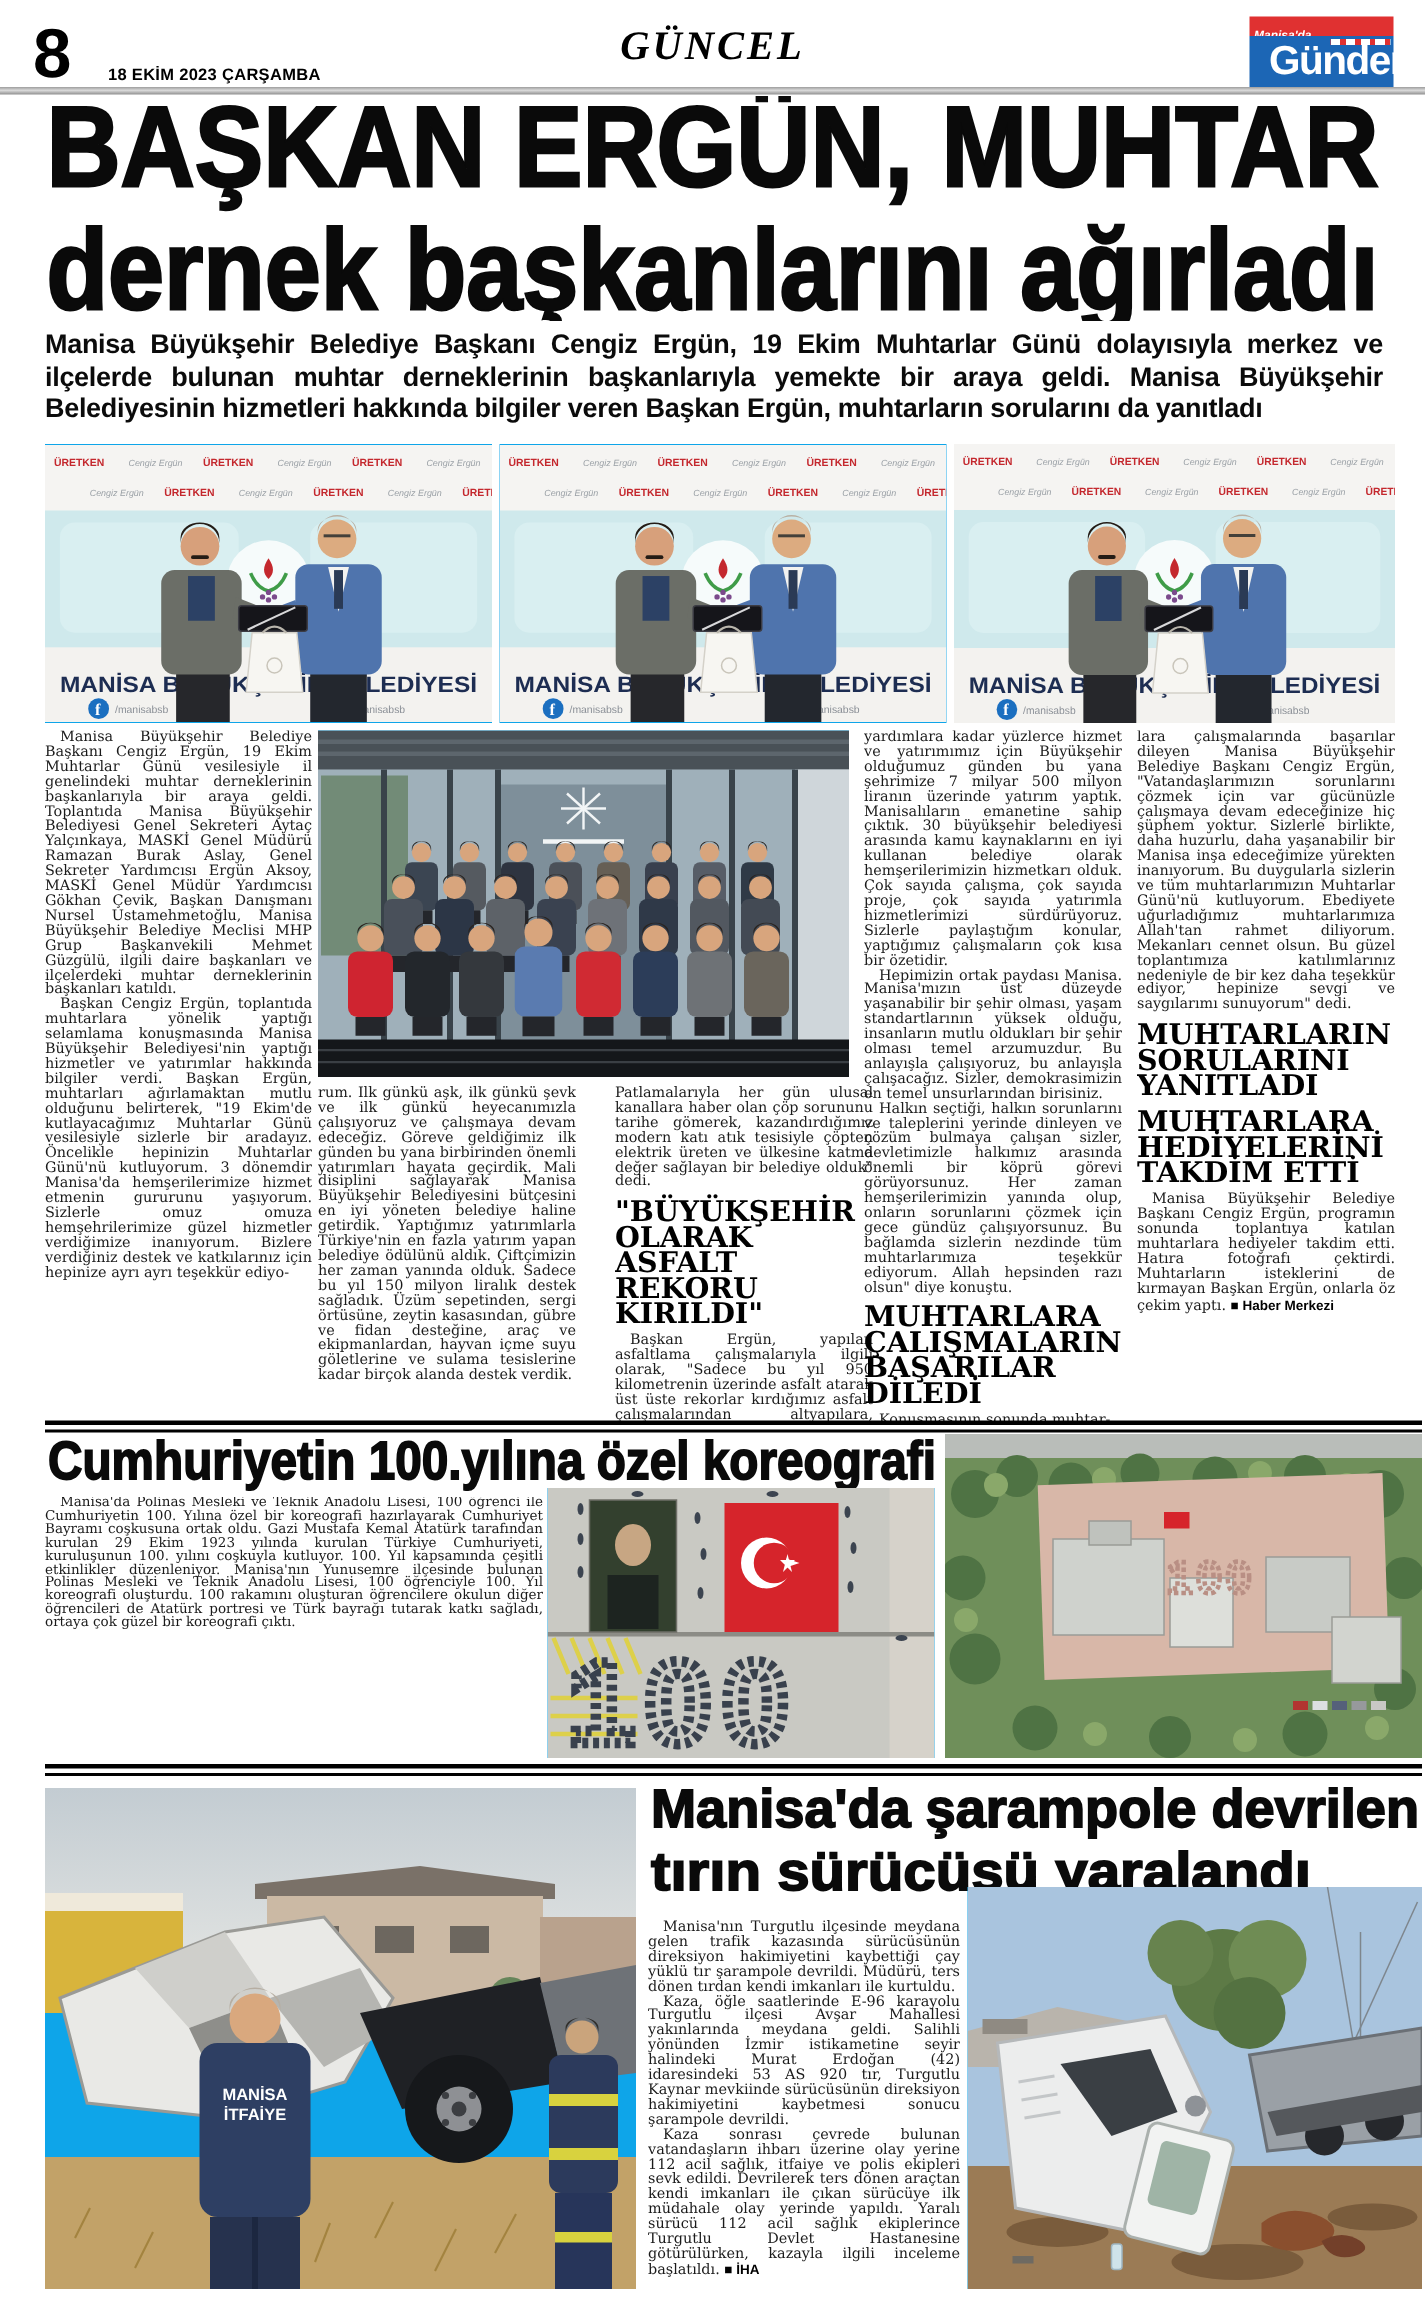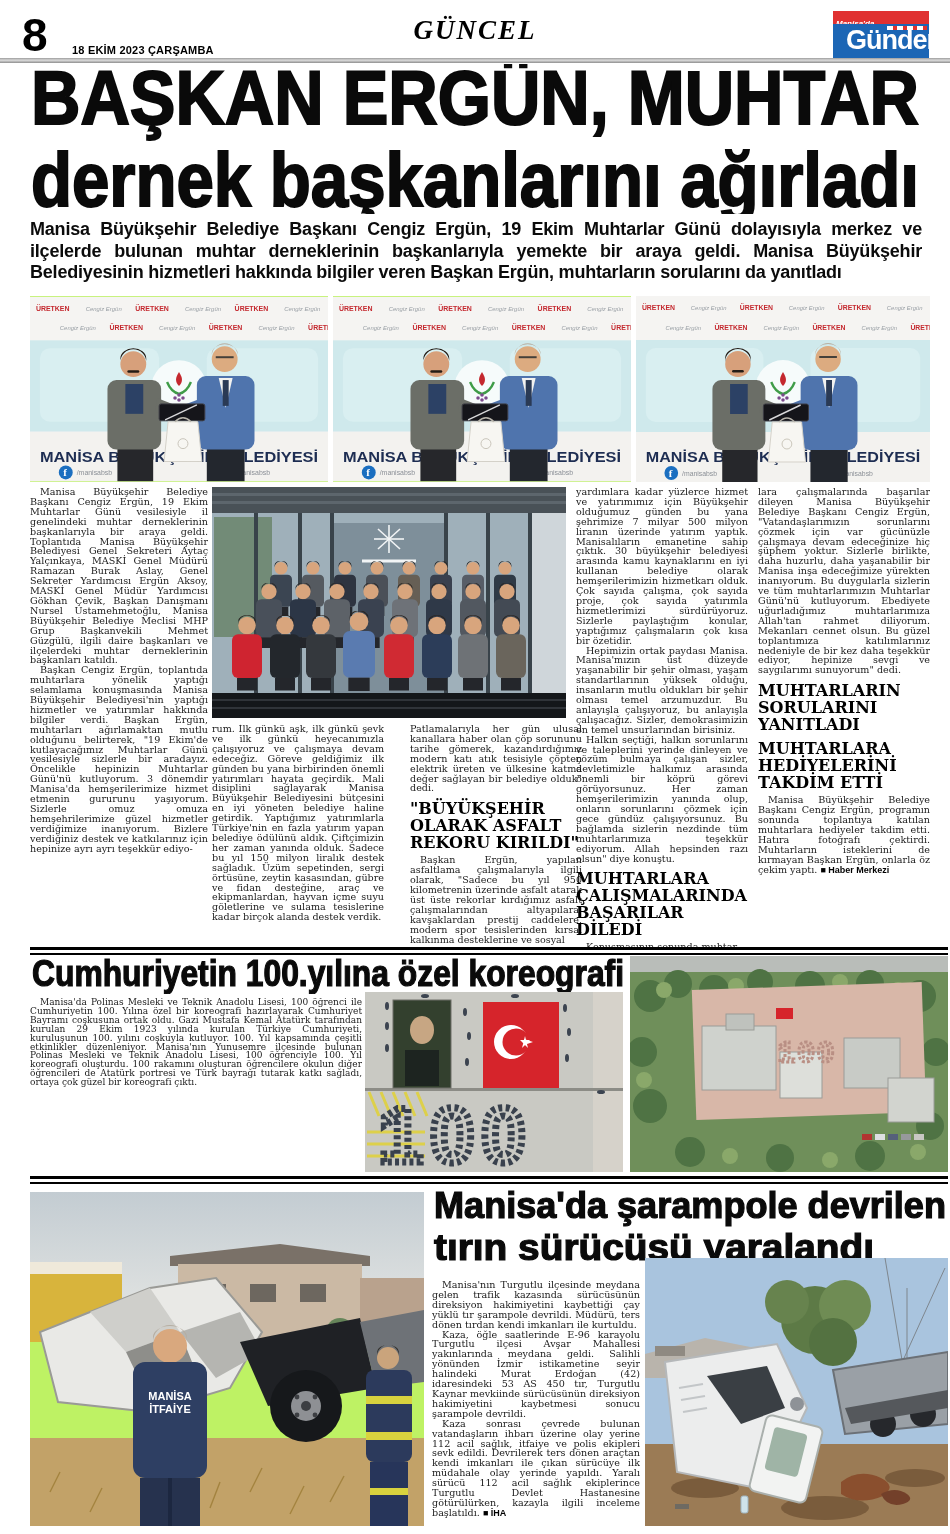--- a/index.html
+++ b/index.html
@@ -18,29 +18,29 @@
   .logo .blue{position:absolute;left:0;top:13px;right:0;bottom:0;background:#1c66b5;}
   .logo .blue .nm{font:bold 27px/32px "Liberation Sans",sans-serif;color:#fff;letter-spacing:-1px;padding-left:13px;display:block;}
   .logo .ticks{position:absolute;right:2px;top:15px;width:40px;height:4px;
       background:repeating-linear-gradient(90deg,#fff 0 6px,#e03131 6px 10px);}
   
   .deck{font:bold 18px/21.5px "Liberation Sans",sans-serif;letter-spacing:-.2px;color:#0b0b0b;text-align:justify;}
   
   .bt{font:9.6px/9.9px "DejaVu Serif",serif;text-align:justify;color:#1a1a1a;overflow:hidden;}
   .bt .p{text-indent:10px;}
   .bt .noind{text-indent:0;}
-  .sh{font-family:"DejaVu Serif",serif;font-weight:bold;font-size:16px;line-height:17px;
+  .sh{font-family:"DejaVu Serif",serif;font-weight:bold;font-size:19px;line-height:17px;
       text-align:left;text-indent:0;margin:7px 0 4px;color:#000;}
   .sh-lg{font-size:16.5px;line-height:18px;}
   .by{font:bold 9px "Liberation Sans",sans-serif;color:#000;}
   .a2text{font:9px/8.9px "DejaVu Serif",serif;}
   
   .rule-thick{background:#000;height:3px;}
   .rule-thin{background:#000;height:1.5px;}
-  .photo{background:#bef264;overflow:hidden;}
+  .photo{background:#0ea5e9;overflow:hidden;}
   svg{display:block;}
 </style>
 </head>
 <body>
 
 <div class="sheet">
 
   <div class="abs pagenum" style="left:22px;top:12px;">8</div>
   <div class="abs pagedate" style="left:72px;top:44px;">18 EKİM 2023 ÇARŞAMBA</div>
   <div class="abs section" style="left:0;right:0;top:16px;font-style:italic;">GÜNCEL</div>
@@ -435,21 +435,21 @@
     </svg>
   </div>
 
   <svg class="abs" style="left:432px;top:1186px;" width="516" height="86" viewBox="0 0 516 86">
     <text x="2" y="32" textLength="512" lengthAdjust="spacingAndGlyphs" font-family="Liberation Sans, sans-serif" font-weight="bold" font-size="36" fill="#0a0a0a" stroke="#0a0a0a" stroke-width="1.2" paint-order="stroke">Manisa'da şarampole devrilen</text>
     <text x="2" y="74" textLength="440" lengthAdjust="spacingAndGlyphs" font-family="Liberation Sans, sans-serif" font-weight="bold" font-size="36" fill="#0a0a0a" stroke="#0a0a0a" stroke-width="1.2" paint-order="stroke">tırın sürücüsü yaralandı</text>
   </svg>
 
   <div class="abs bt" style="left:432px;top:1280px;width:208px;height:250px;">
     <div class="p">Manisa'nın Turgutlu ilçesinde meydana gelen trafik kazasında sürücüsünün direksiyon hakimiyetini kaybettiği çay yüklü tır şarampole devrildi. Müdürü, ters dönen tırdan kendi imkanları ile kurtuldu.</div>
-    <div class="p">Kaza, öğle saatlerinde E-96 karayolu Turgutlu ilçesi Avşar Mahallesi yakınlarında meydana geldi. Salihli yönünden İzmir istikametine seyir halindeki Murat Erdoğan (42) idaresindeki 53 AS 450 tır, Turgutlu Kaynar mevkiinde sürücüsünün direksiyon hakimiyetini kaybetmesi sonucu şarampole devrildi.</div>
+    <div class="p">Kaza, öğle saatlerinde E-96 karayolu Turgutlu ilçesi Avşar Mahallesi yakınlarında meydana geldi. Salihli yönünden İzmir istikametine seyir halindeki Murat Erdoğan (42) idaresindeki 53 AS 920 tır, Turgutlu Kaynar mevkiinde sürücüsünün direksiyon hakimiyetini kaybetmesi sonucu şarampole devrildi.</div>
     <div class="p"><span>Kaza sonrası çevrede bulunan vatandaşların ihbarı üzerine olay yerine 112 acil sağlık, itfaiye ve polis ekipleri sevk edildi. Devrilerek ters dönen araçtan kendi imkanları ile çıkan sürücüye ilk müdahale olay yerinde yapıldı. Yaralı sürücü 112 acil sağlık ekiplerince Turgutlu Devlet Hastanesine götürülürken, kazayla ilgili inceleme başlatıldı.</span> <span class="by">■ İHA</span></div>
   </div>
 
   <div class="abs photo" style="left:645px;top:1258px;width:303px;height:268px;">
     <svg width="303" height="268" viewBox="0 0 303 268">
       <rect width="303" height="268" fill="#a9c4de"></rect>
       <g>
         <polygon points="0,96 60,80 120,92 120,120 0,120" fill="#b9b4ac"></polygon>
         <rect x="10" y="88" width="30" height="10" fill="#8f8a82"></rect>
       </g>

